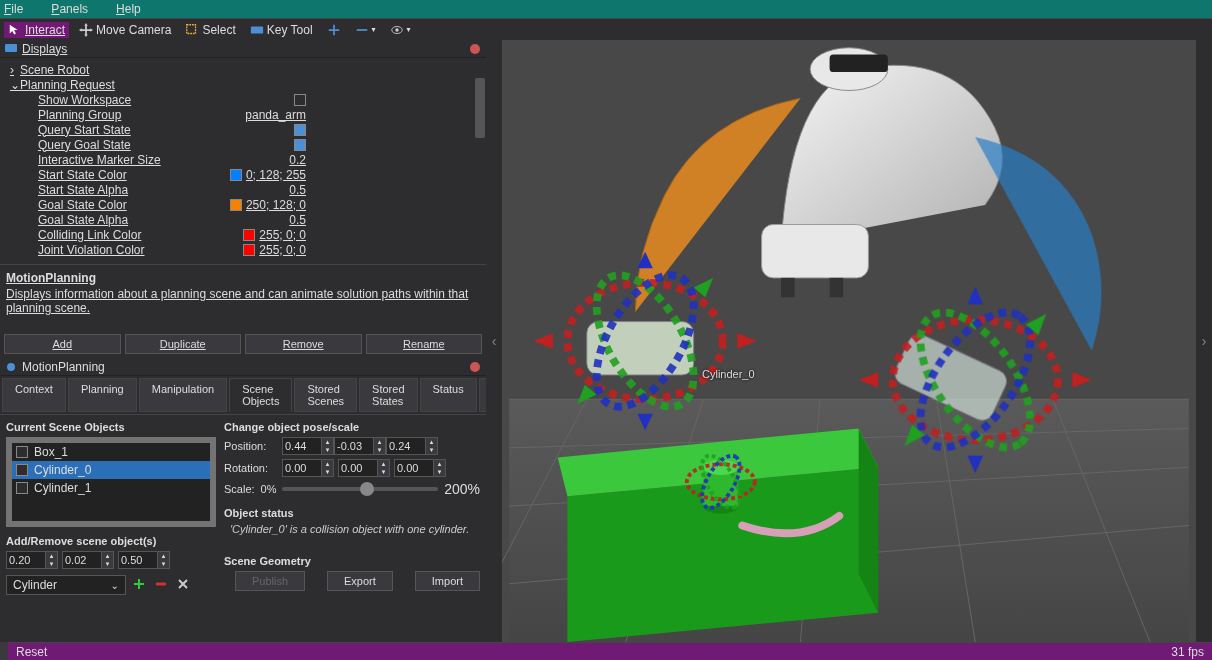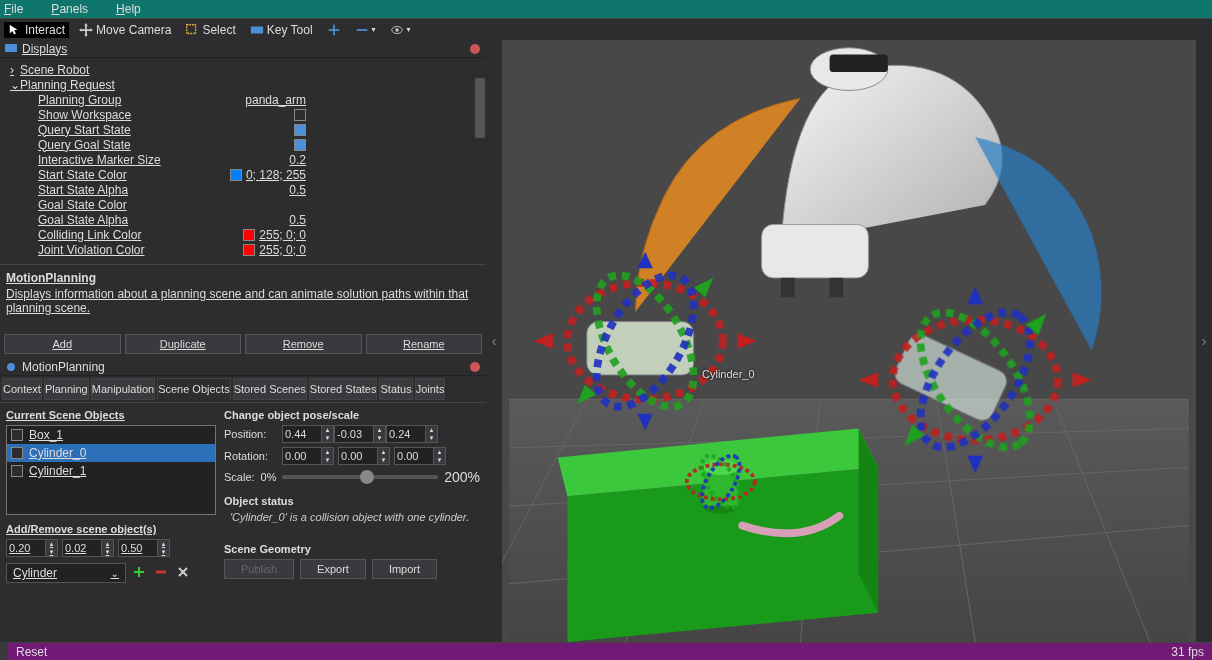--- a/index.html
+++ b/index.html
@@ -6,21 +6,21 @@
 body { background: #3a3a3e; color: #ddd; width: 1212px; height: 660px; overflow: hidden; position: relative; }
 
 
 .menubar { height: 18px; background: #0f766e; display: flex; align-items: center; padding: 0 4px; gap: 28px; }
 .menubar span { color: #ddd; cursor: pointer; }
 .menubar span u { text-decoration: underline; }
 
 
 .toolbar { height: 22px; background: #2d2d30; display: flex; align-items: center; padding: 2px 4px; gap: 6px; border-top: 1px solid #444; }
 .tool-btn { display: flex; align-items: center; gap: 3px; padding: 1px 4px; background: transparent; border: none; color: #ddd; cursor: pointer; font-size: 11px; }
-.tool-btn.active { background: #000000; }
+.tool-btn.active { background: #701a75; text-decoration: underline; }
 .tool-icon { width: 14px; height: 14px; display: inline-block; }
 .tool-icon svg { width: 100%; height: 100%; }
 
 
 .workspace { display: flex; height: calc(660px - 40px - 18px); }
 .left-col { width: 486px; display: flex; flex-direction: column; }
 .viewport { flex: 1; background: #484848; position: relative; overflow: hidden; }
 
 
 .panel-title { height: 18px; background: #2d2d30; display: flex; align-items: center; padding: 0 4px; gap: 4px; border-bottom: 1px solid #222; position: relative; }
@@ -44,29 +44,29 @@
 
 .desc-box { background: #2d2d30; padding: 6px; font-size: 11px; border-top: 1px solid #444; height: 66px; }
 .desc-box .title { font-weight: bold; margin-bottom: 2px; }
 
 .btn-row { display: flex; gap: 4px; padding: 4px; background: #2d2d30; }
 .dbtn { flex: 1; background: #3a3a3e; border: 1px solid #555; color: #ddd; padding: 3px 0; cursor: pointer; font-size: 11px; }
 
 
 .mp-panel { flex: 1; display: flex; flex-direction: column; background: #2d2d30; }
 .tab-row { display: flex; background: #2d2d30; border-bottom: 1px solid #444; padding: 2px; gap: 2px; }
-.tab { padding: 4px 0; background: #3a3a3e; border: 1px solid #444; cursor: pointer; font-size: 11px; }
+.tab { padding: 4px 12px; background: #3a3a3e; border: 1px solid #444; cursor: pointer; font-size: 11px; }
 .tab.active { background: #2d2d30; border-bottom: 1px solid #2d2d30; }
 
 .mp-body { flex: 1; display: flex; padding: 6px; gap: 8px; }
-.mp-left { width: 210px; text-decoration: underline; }
+.mp-left { width: 210px; }
 .mp-right { flex: 1; }
 
 .section-title { font-weight: bold; margin-bottom: 4px; font-size: 11px; }
-.obj-list { background: #222; border: 1px solid #737373; height: 90px; margin-bottom: 8px; overflow: hidden; }
+.obj-list { background: #222; border: 6px solid #737373; height: 90px; margin-bottom: 8px; overflow: hidden; }
 .obj-item { display: flex; align-items: center; gap: 6px; padding: 2px 4px; }
 .obj-item.selected { background: #2a6fb8; }
 
 .form-row { display: flex; align-items: center; gap: 4px; margin-bottom: 4px; }
 .form-label { width: 54px; font-size: 11px; }
 .spin { width: 52px; display: flex; }
 .spin input { flex: 1; width: 40px; background: #222; border: 1px solid #555; color: #ddd; padding: 2px; font-size: 11px; }
 .spin-btns { width: 12px; display: flex; flex-direction: column; border: 1px solid #555; border-left: none; }
 .spin-btns span { height: 8px; background: #3a3a3e; font-size: 7px; text-align: center; line-height: 7px; cursor: pointer; }
 
@@ -77,21 +77,21 @@
 .status-box { margin-top: 10px; }
 .status-box .status-text { font-style: italic; font-size: 11px; color: #ccc; margin-top: 4px; padding-left: 6px; }
 
 .addrem { margin-top: 2px; }
 .addrem-row { display: flex; gap: 4px; margin-bottom: 6px; }
 .combo { width: 120px; background: #222; border: 1px solid #555; display: flex; align-items: center; padding: 2px 6px; justify-content: space-between; }
 .combo .chev { font-size: 10px; }
 
 .mini-btn { width: 18px; height: 18px; display: flex; align-items: center; justify-content: center; cursor: pointer; }
 
-.geom-btns { display: flex; gap: 6px; margin-top: 4px; }
+.geom-btns { display: flex; gap: 22px; margin-top: 4px; justify-content: flex-end; }
 .gbtn { padding: 3px 16px; background: #3a3a3e; border: 1px solid #555; color: #ddd; cursor: pointer; font-size: 11px; }
 .gbtn.disabled { color: #666; }
 
 
 .nav-arrow { width: 16px; background: #2d2d30; display: flex; align-items: center; justify-content: center; cursor: pointer; font-size: 14px; color: #888; }
 
 
 .statusbar { height: 18px; background: #701a75; display: flex; align-items: center; padding: 0 8px; border-top: 1px solid #444; position: absolute; bottom: 0; left: 8px; right: 0; }
 .statusbar .fps { margin-left: auto; }
 .vp-label { position: absolute; color: #ddd; font-size: 11px; text-shadow: 0 0 3px #000; }
@@ -166,29 +166,29 @@
           <div class="tree-row">
               <span class="caret">›</span>
               <span>Scene Robot</span>
             </div>
           <div class="tree-row">
               <span class="caret">⌄</span>
               <span>Planning Request</span>
             </div>
           <div id="tree-rows">
               <div class="tree-row l2">
+                <span>Show Workspace</span>
+                <span class="val">
+                  <span class="checkbox"></span>
+                </span>
+              </div>
+              <div class="tree-row l2">
                 <span>Planning Group</span>
                 <span class="val">
                   <span>panda_arm</span>
-                </span>
-              </div>
-              <div class="tree-row l2">
-                <span>Show Workspace</span>
-                <span class="val">
-                  <span class="checkbox"></span>
                 </span>
               </div>
               <div class="tree-row l2">
                 <span>Query Start State</span>
                 <span class="val">
                   <span class="checkbox checked"></span>
                 </span>
               </div>
               <div class="tree-row l2">
                 <span>Query Goal State</span>
@@ -210,20 +210,24 @@
                 </span>
               </div>
               <div class="tree-row l2">
                 <span>Start State Alpha</span>
                 <span class="val">
                   <span>0.5</span>
                 </span>
               </div>
               <div class="tree-row l2">
                 <span>Goal State Color</span>
+                <span class="val">
+                  <span class="color-box" style="background: rgb(250, 128, 0);"></span>
+                  <span>250; 128; 0</span>
+                </span>
               </div>
               <div class="tree-row l2">
                 <span>Goal State Alpha</span>
                 <span class="val">
                   <span>0.5</span>
                 </span>
               </div>
               <div class="tree-row l2">
                 <span>Colliding Link Color</span>
                 <span class="val">

